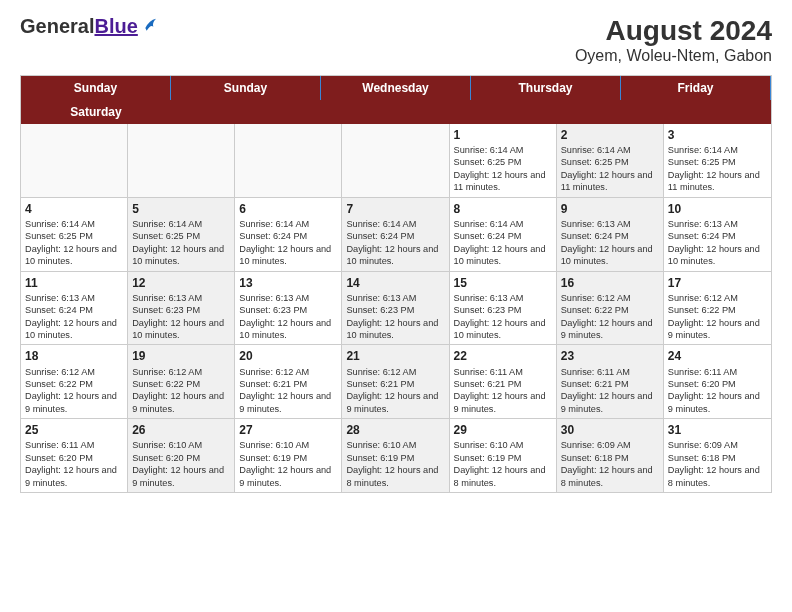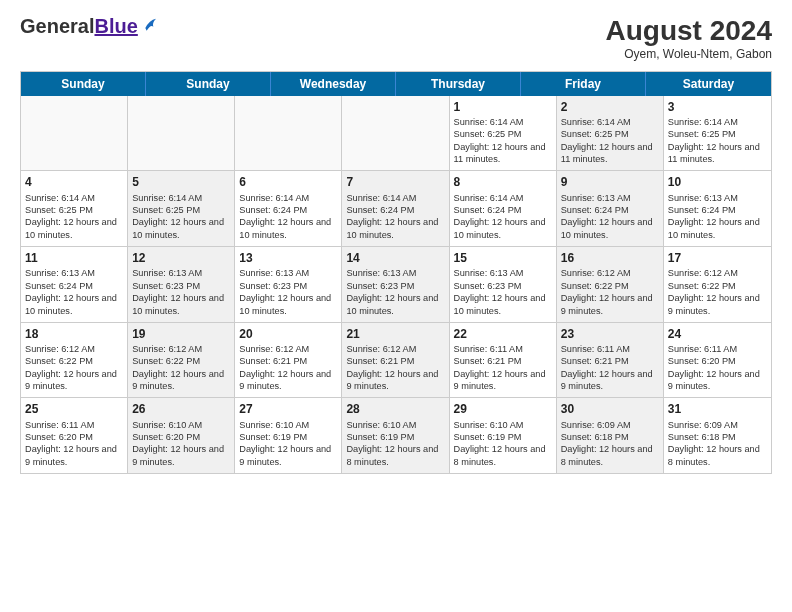--- a/index.html
+++ b/index.html
@@ -46,33 +46,33 @@
     .title-block {
       text-align: right;
     }
     .title-month {
       font-size: 28px;
       font-weight: bold;
       color: #333;
       line-height: 1.1;
     }
     .title-location {
-      font-size: 12px;
+      font-size: 16px;
       color: #333;
     }
     .calendar {
       flex: 1;
       display: flex;
       flex-direction: column;
       border: 1px solid #ccc;
     }
     .cal-header {
       display: grid;
-      grid-template-columns: repeat(6, 1fr);
-      background: #0369a1;
+      grid-template-columns: repeat(5, 1fr);
+      background: #7f1d1d;
     }
     .cal-header-cell {
       color: #fff;
       font-size: 12px;
       font-weight: bold;
       padding: 5px 4px;
       text-align: center;
       border-right: 1px solid #3a85d4;
     }
     .cal-header-cell:last-child { border-right: none; }

